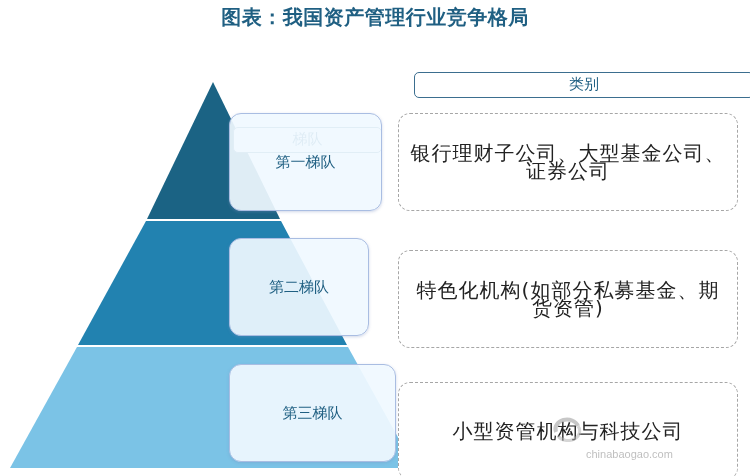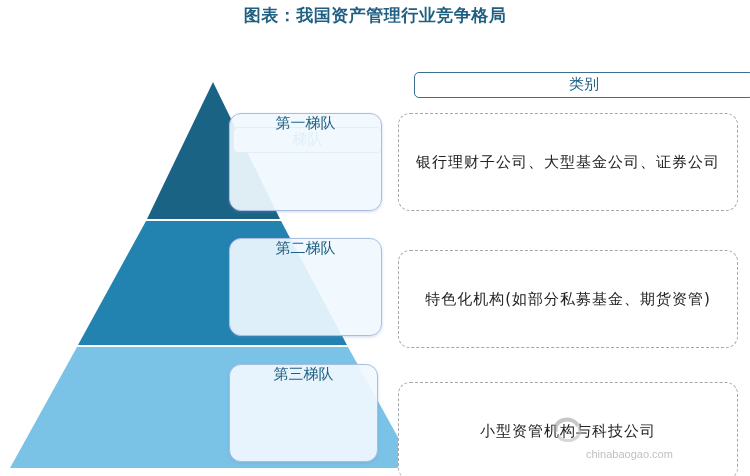--- a/index.html
+++ b/index.html
@@ -4,43 +4,43 @@
 <style>
   html, body { margin: 0; padding: 0; }
   body {
     width: 750px; height: 476px; position: relative; overflow: hidden;
     background: #ffffff;
     font-family: "DejaVu Sans", "Liberation Sans", sans-serif;
   }
   .title {
     position: absolute; left: 0; top: 4px; width: 750px; text-align: center;
     font-family: "DejaVu Serif", "Liberation Serif", serif;
-    font-size: 17px; font-weight: bold; color: #1f5f82; letter-spacing: 0.5px;
+    font-size: 20px; font-weight: bold; color: #1f5f82; letter-spacing: 0.5px;
   }
   svg.pyramid { position: absolute; left: 0; top: 0; }
   .hdr {
     position: absolute; height: 26px; box-sizing: border-box;
     border: 1.5px solid #3b6e8f; border-radius: 5px; background: #fff;
     text-align: center; line-height: 23px; font-size: 15px; color: #1f5f82;
   }
   .tier-box {
     position: absolute; box-sizing: border-box;
     border: 1.5px solid #a9bde2; border-radius: 12px;
     background: rgba(240, 248, 255, 0.92);
     box-shadow: 0 1px 3px rgba(120,140,190,0.35);
-    display: flex; align-items: flex-start; justify-content: center;
+    display: flex; align-items: center; justify-content: center;
     font-family: Liberation Serif, serif;
     font-size: 15px; color: #1f5f82;
   }
   .cat-box {
     position: absolute; box-sizing: border-box;
     border: 1.5px dashed #a6a6a6; border-radius: 12px; background: #fff;
     display: flex; align-items: center; justify-content: center;
-    text-align: left; padding: 0 10px;
-    font-size: 15px; color: #222; line-height: 18px; letter-spacing: 1px;
+    text-align: center; padding: 0 10px;
+    font-size: 20px; color: #222; line-height: 18px; letter-spacing: 1px;
   }
   .watermark {
     position: absolute; left: 548px; top: 410px; width: 160px; height: 40px;
     opacity: 0.55; pointer-events: none;
   }
   .wm-cn { position: absolute; left: 40px; top: 0; font-size: 20px; font-weight: bold; color: #8a8a8a; letter-spacing: 1px; }
   .wm-en { position: absolute; left: 38px; top: 38px; font-size: 11px; color: #8a8a8a; font-family: Liberation Sans, sans-serif; }
   .wm-logo { position: absolute; left: 4px; top: 6px; width: 30px; height: 26px; }
 </style>
 </head>
@@ -53,24 +53,24 @@
   <polygon points="146,221 281,221 347,345 78,345" fill="#2282b0"></polygon>
   <polygon points="77,347 348,347 415,468 10,468" fill="#7bc3e6"></polygon>
 </svg>
 
 <div class="hdr" style="left:233px; top:87px; width:149px;margin-top:40px;">梯队</div>
 <div class="hdr" style="left:398px; top:72px; width:340px;margin-left:16px;">类别</div>
 
 <div class="tier-box" style="left:229px; top:113px; width:153px; height:98px;">
   <span>第一梯队</span>
 </div>
-<div class="tier-box" style="left:229px; top:238px; width:153px; height:98px;">
+<div class="tier-box" style="left:229px; top:238px; width:140px; height:98px;">
   <span>第二梯队</span>
 </div>
-<div class="tier-box" style="left:229px; top:364px; width:149px; height:98px;">
+<div class="tier-box" style="left:229px; top:364px; width:167px; height:98px;">
   <span>第三梯队</span>
 </div>
 
 <div class="cat-box" style="left:398px; top:113px; width:340px; height:98px;">
   <span>银行理财子公司、大型基金公司、证券公司</span>
 </div>
 <div class="cat-box" style="left:398px; top:250px; width:340px; height:98px;">
   <span>特色化机构(如部分私募基金、期货资管)</span>
 </div>
 <div class="cat-box" style="left:398px; top:382px; width:340px; height:98px;">

